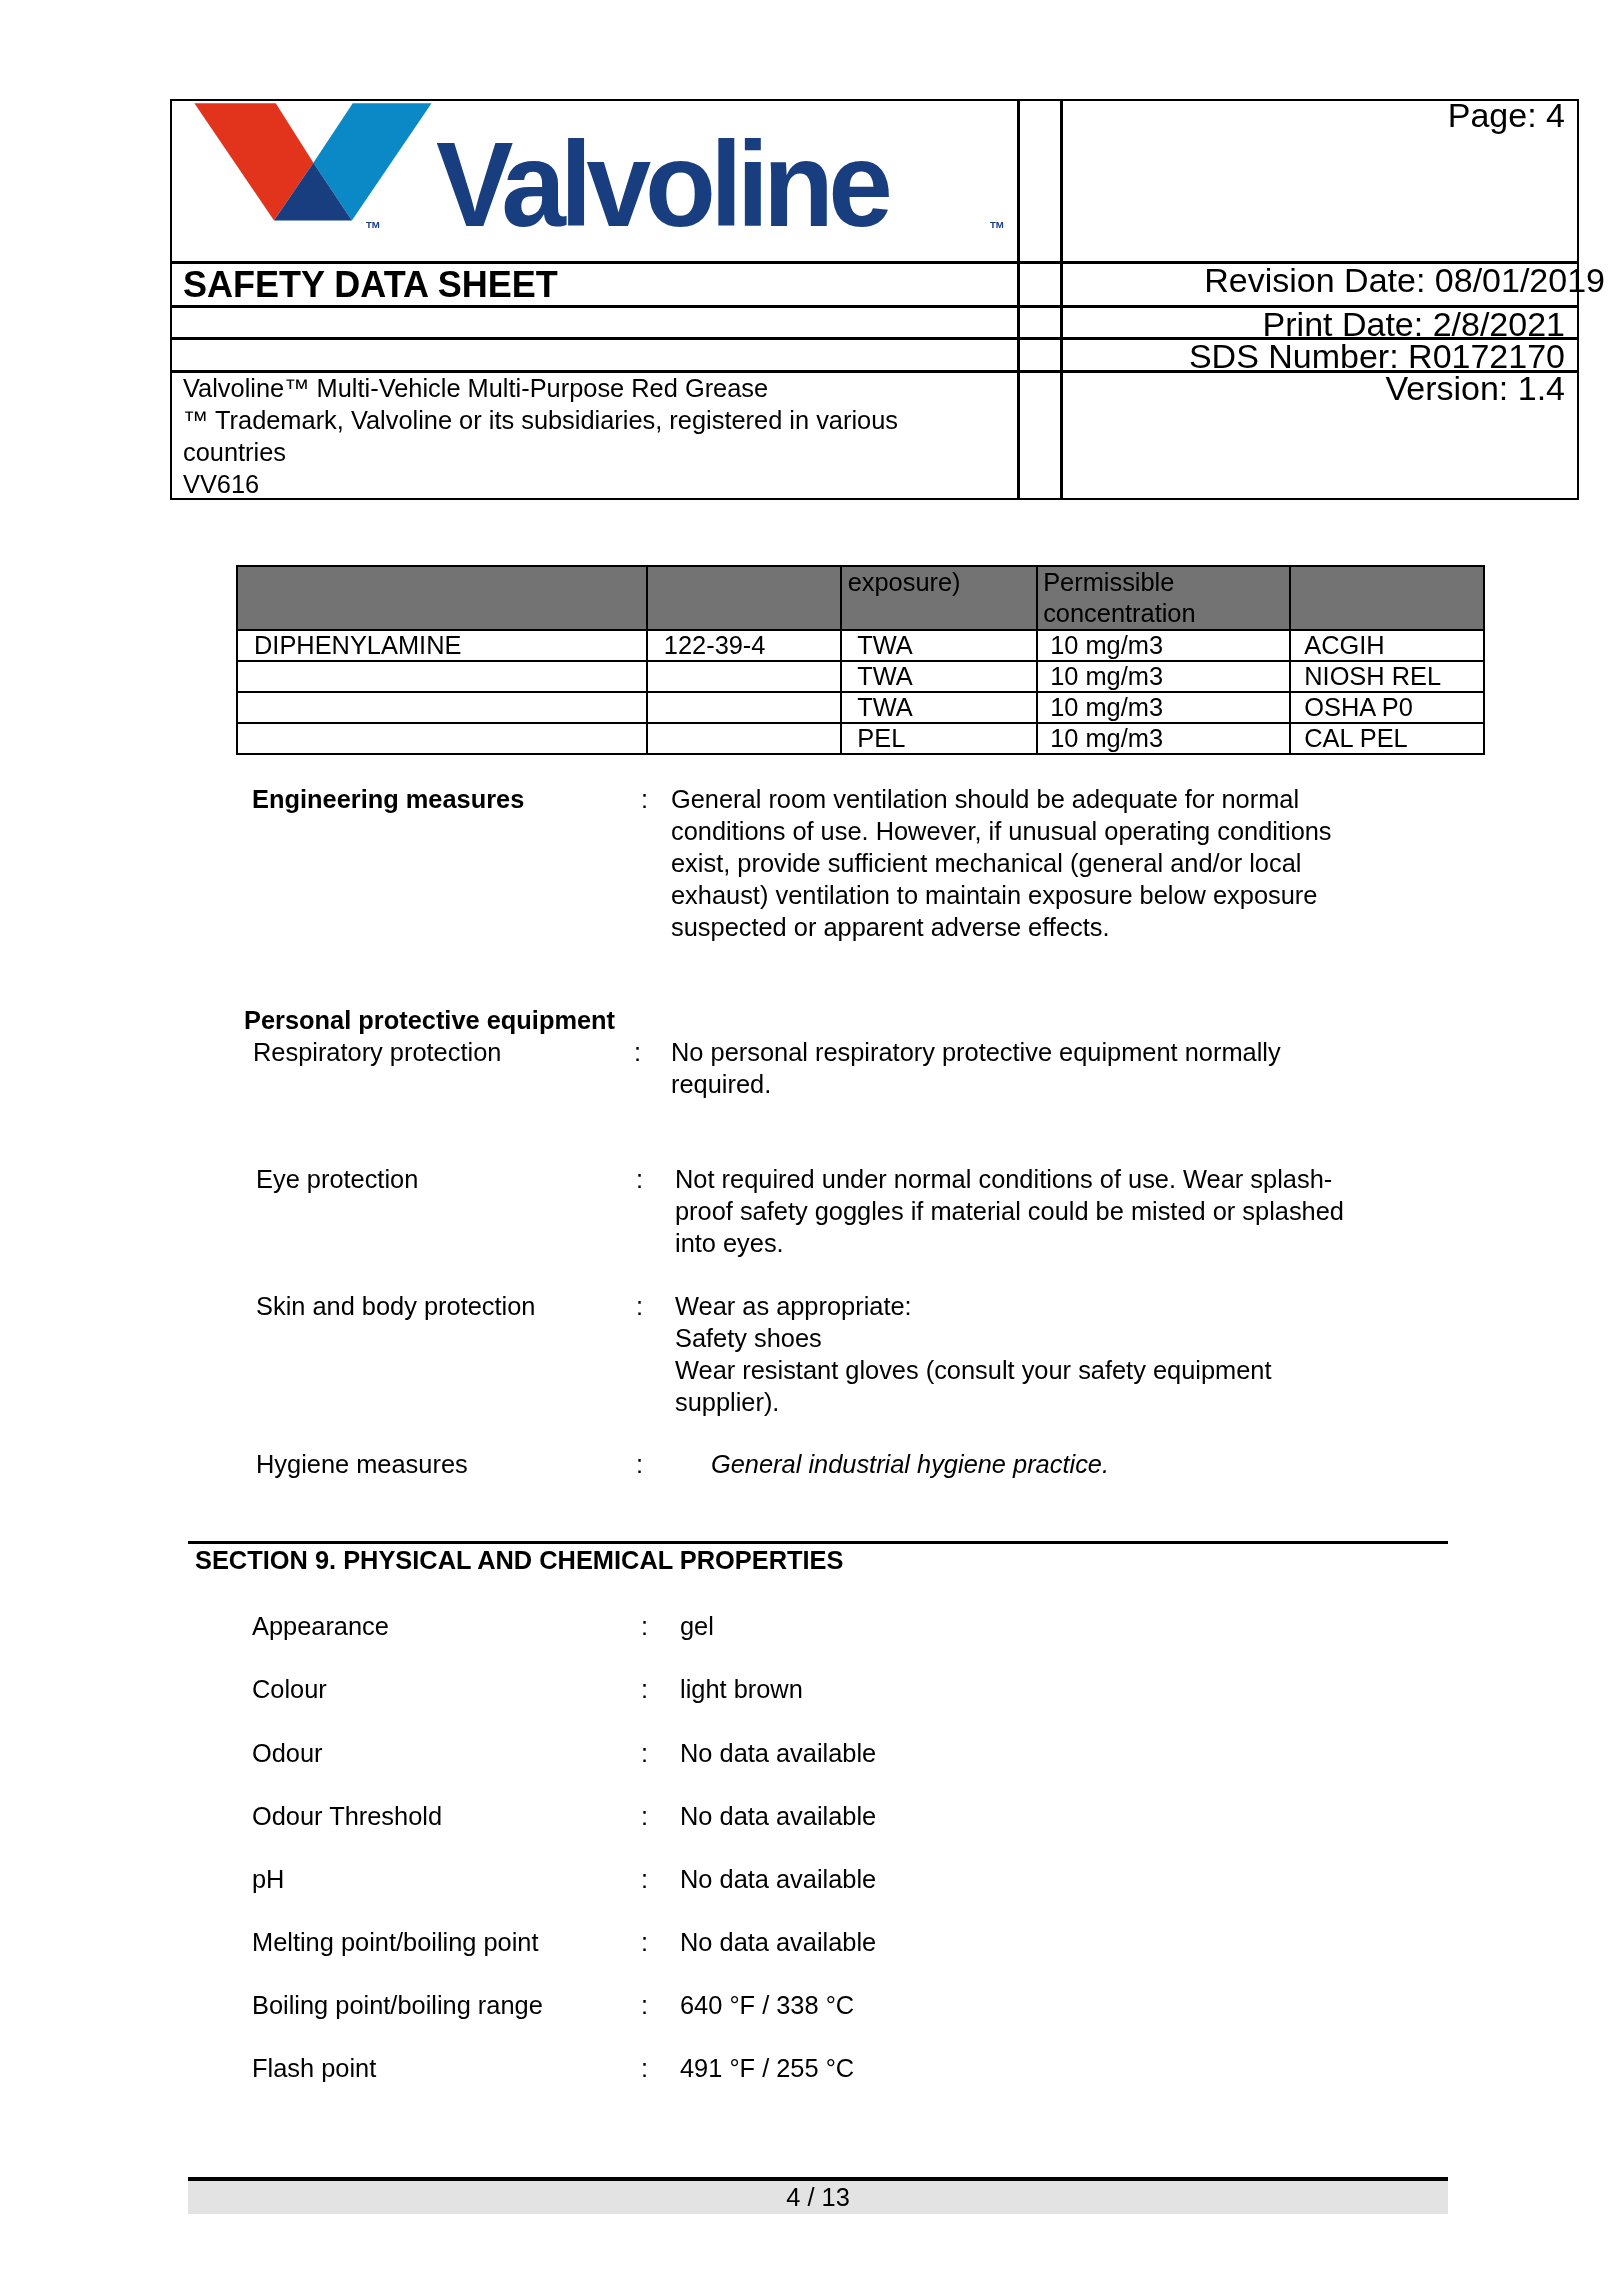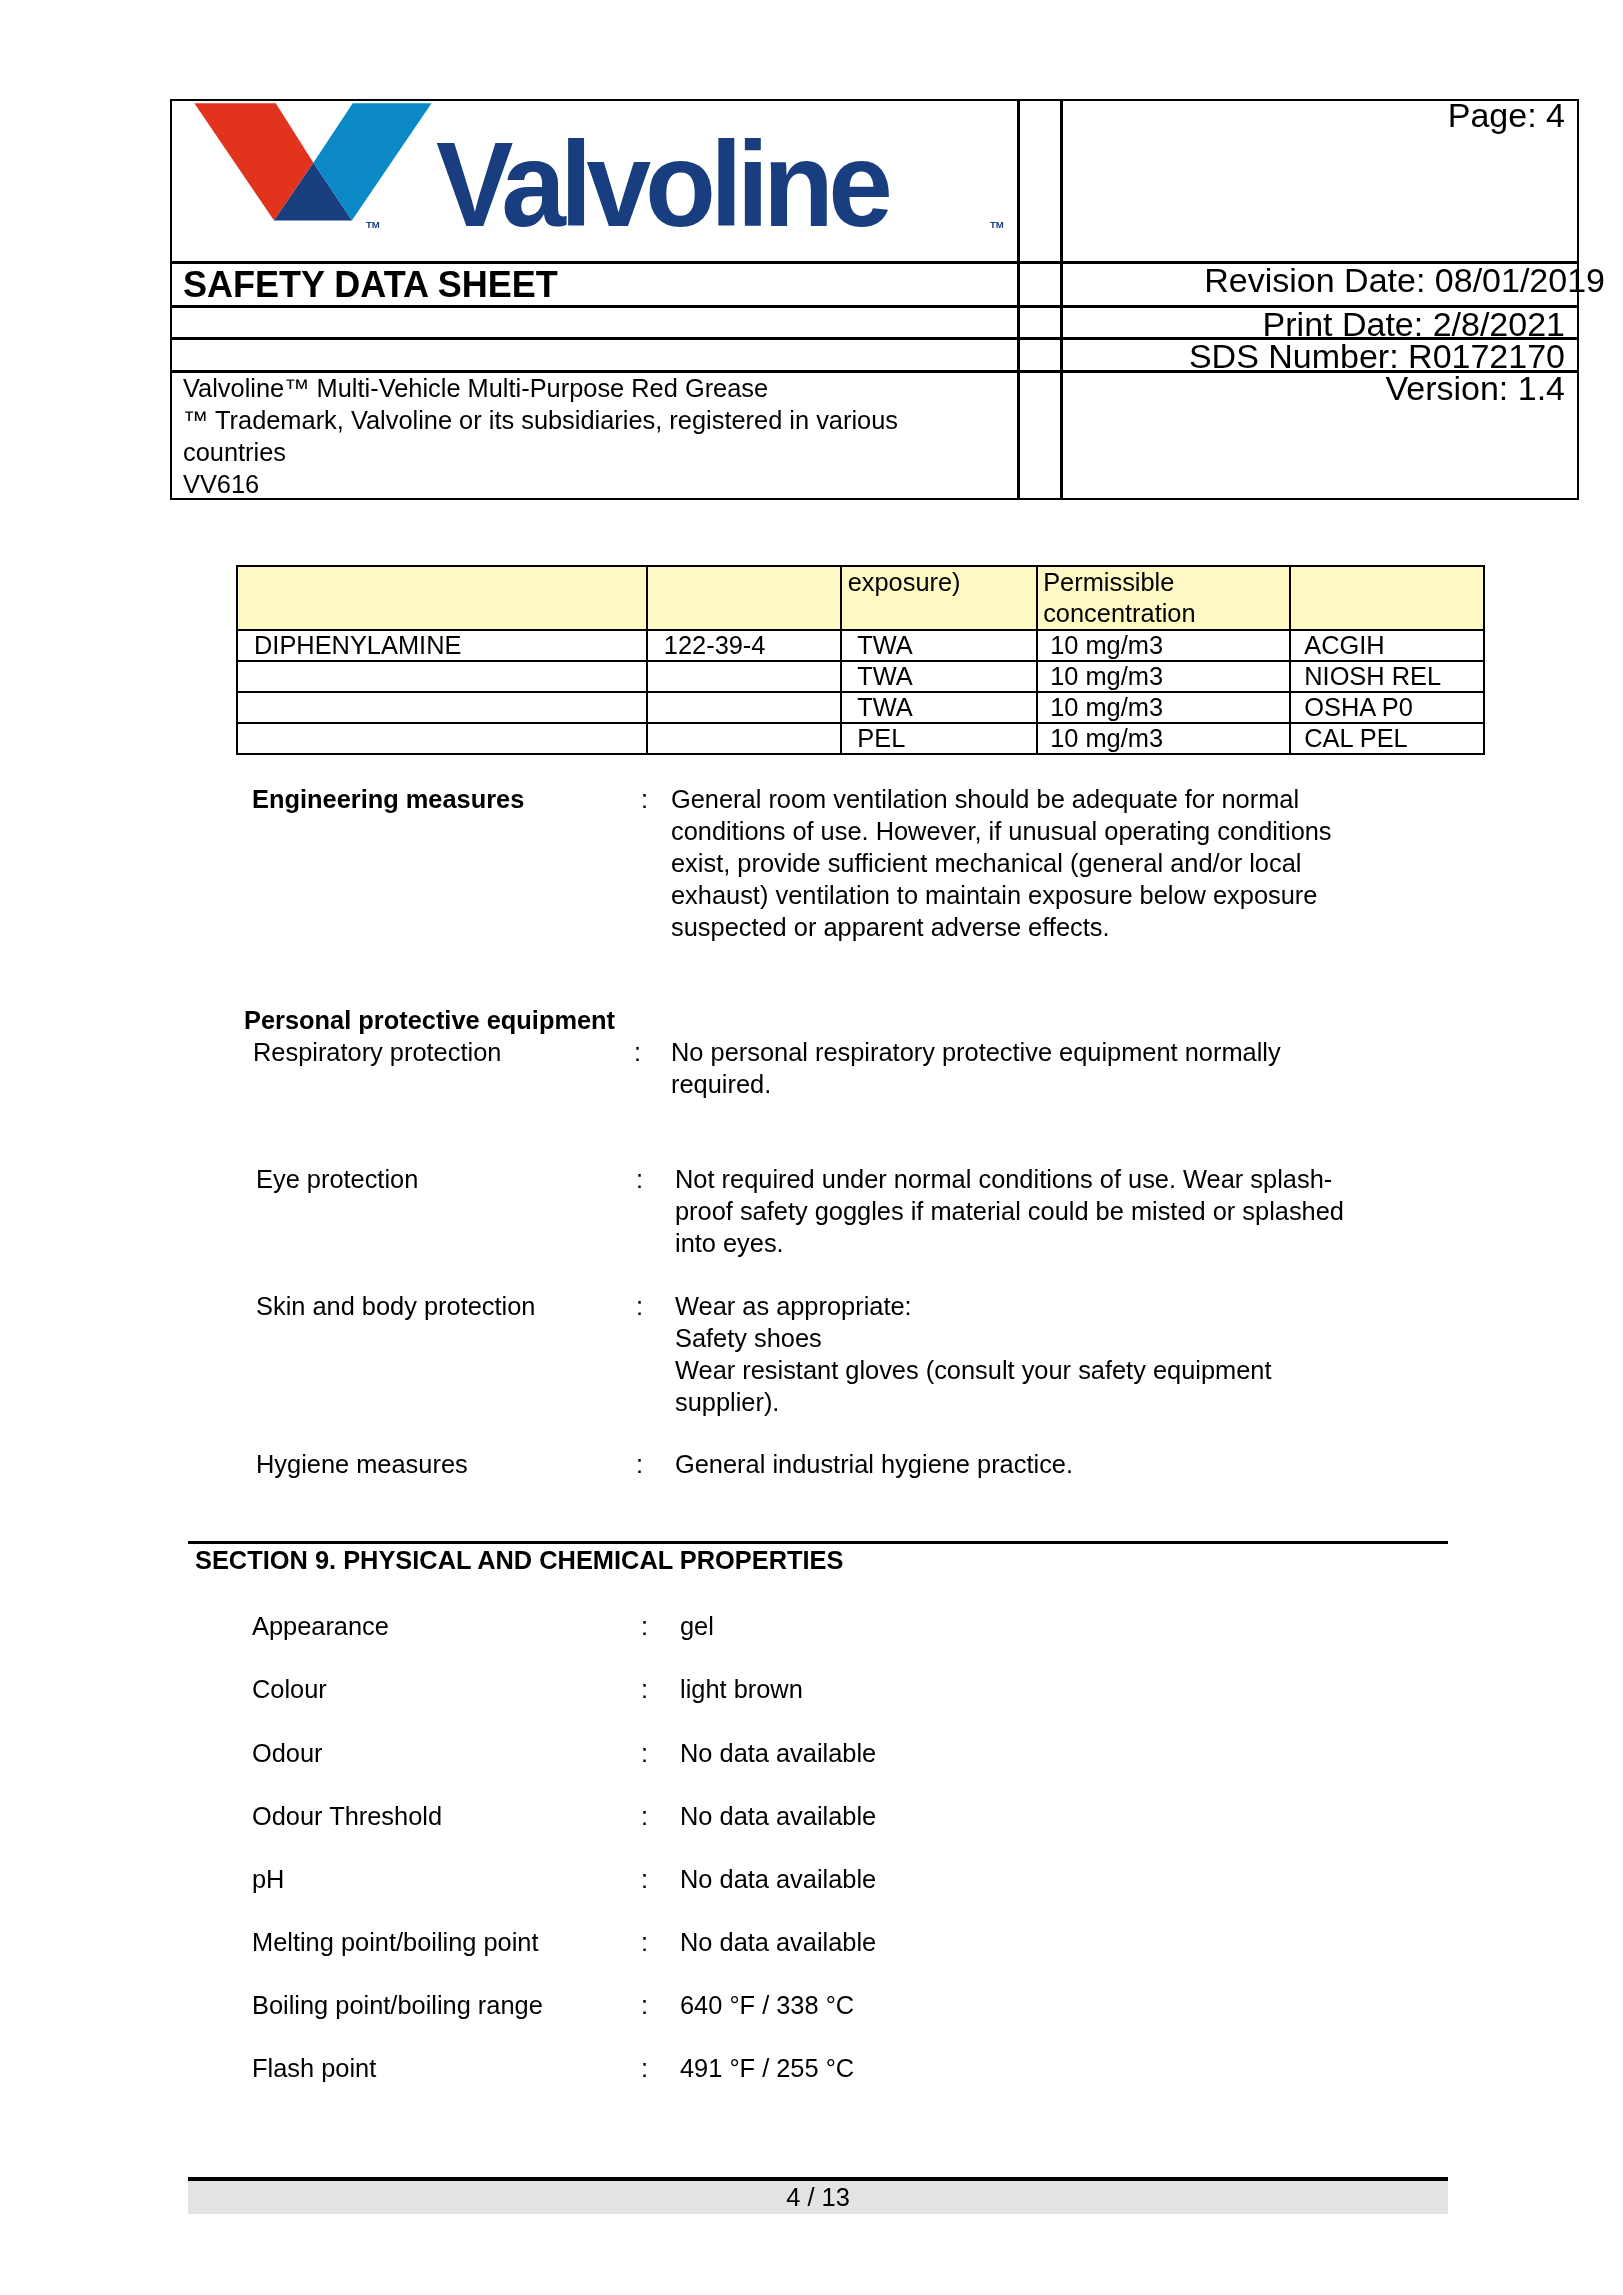--- a/index.html
+++ b/index.html
@@ -14,21 +14,21 @@
              border: 2.6px solid #000; box-sizing: border-box; }
   .hdr-text { position: absolute; font-size: 34px; line-height: 32px; white-space: nowrap; }
   .hdr-right { text-align: right; right: 0; }
   .sds-title { font-size: 36px; font-weight: bold; letter-spacing: 0px; }
 
   
   table.expo { position: absolute; left: 236px; top: 565px; width: 1249px;
                border-collapse: collapse; font-size: 25.4px; }
   table.expo td { border: 2.6px solid #000; padding: 0 0 0 8.8px; vertical-align: top;
                   line-height: 31px; white-space: nowrap; }
-  table.expo tr.head td { background: #fef9c3; height: 61px; }
+  table.expo tr.head td { background: #737373; height: 61px; }
   table.expo tr.row td { height: 29px; line-height: 29px; }
 
   
   .lbl { position: absolute; font-size: 25.4px; line-height: 32px; white-space: nowrap; }
   .bold { font-weight: bold; }
   .colon { position: absolute; font-size: 25.4px; line-height: 32px; }
   .val { position: absolute; font-size: 25.4px; line-height: 32px; }
   .val div { white-space: nowrap; }
 
   .section-line { position: absolute; left: 188px; top: 1541px; width: 1260px; height: 2.6px; background: #000; }
@@ -162,21 +162,21 @@
 <div class="colon" style="left:636px; top:1290px;">:</div>
 <div class="val" style="left:675px; top:1290px;">
   <div>Wear as appropriate:</div>
   <div>Safety shoes</div>
   <div>Wear resistant gloves (consult your safety equipment</div>
   <div>supplier).</div>
 </div>
 
 <div class="lbl" style="left:256px; top:1448px;">Hygiene measures</div>
 <div class="colon" style="left:636px; top:1448px;">:</div>
-<div class="val" style="left:675px; top:1448px;">
+<div class="val" style="left:711px; top:1448px;font-style:italic;">
   <div>General industrial hygiene practice.</div>
 </div>
 
 <div class="section-line"></div>
 <div class="section-title">SECTION 9. PHYSICAL AND CHEMICAL PROPERTIES</div>
 
 <div>
   <div class="lbl" style="left:252px; top:1610px;">Appearance</div>
   <div class="colon" style="left:641px; top:1610px;">:</div>
   <div class="val" style="left:680px; top:1610px;">gel</div>

